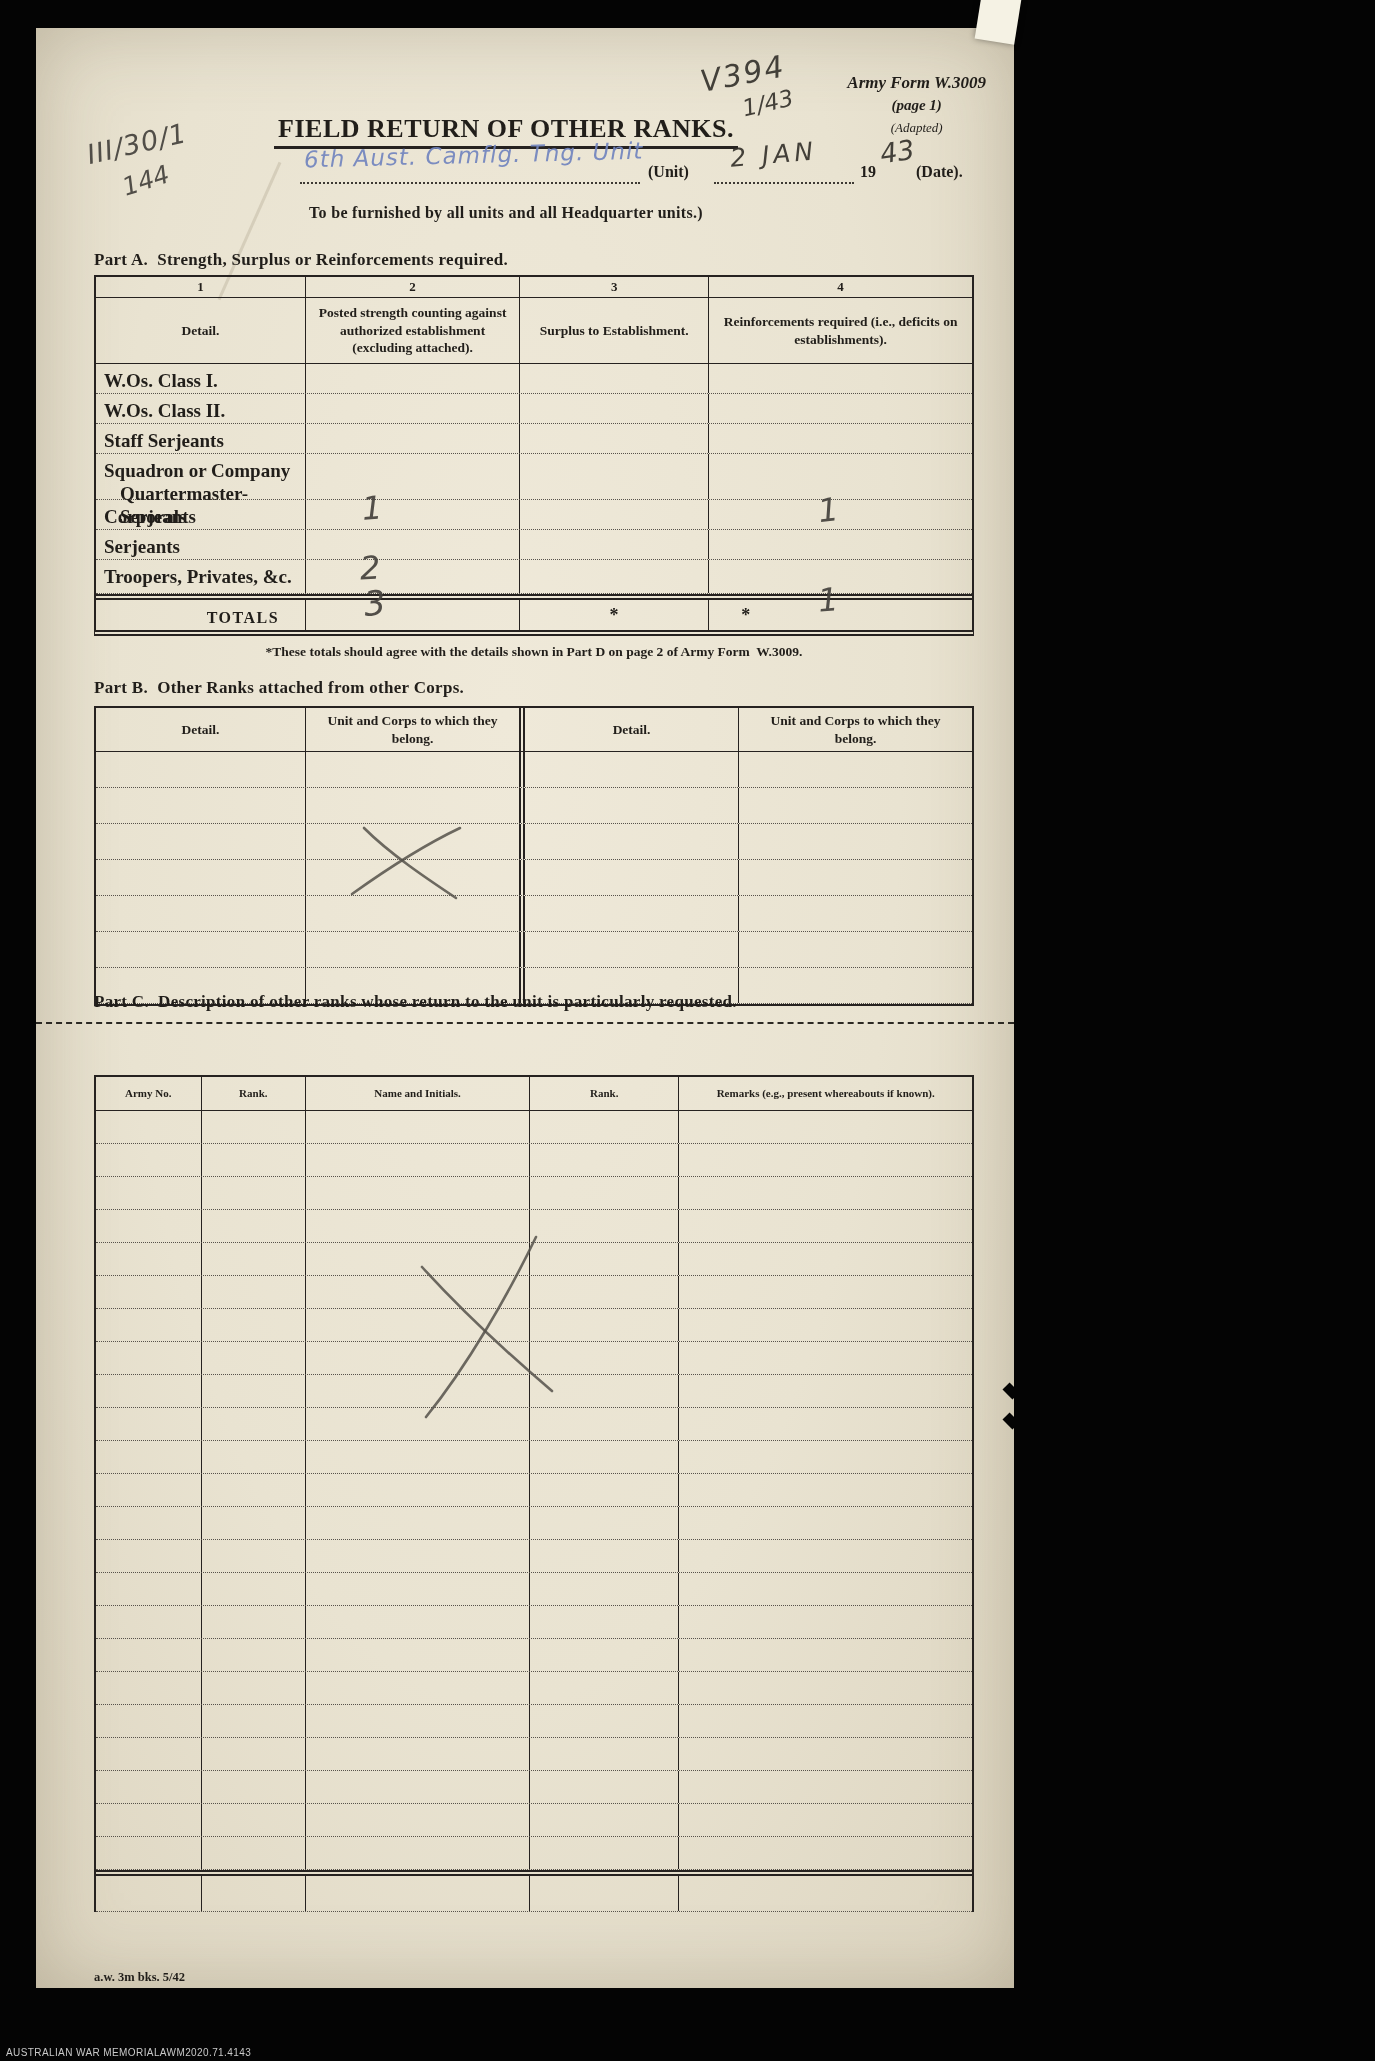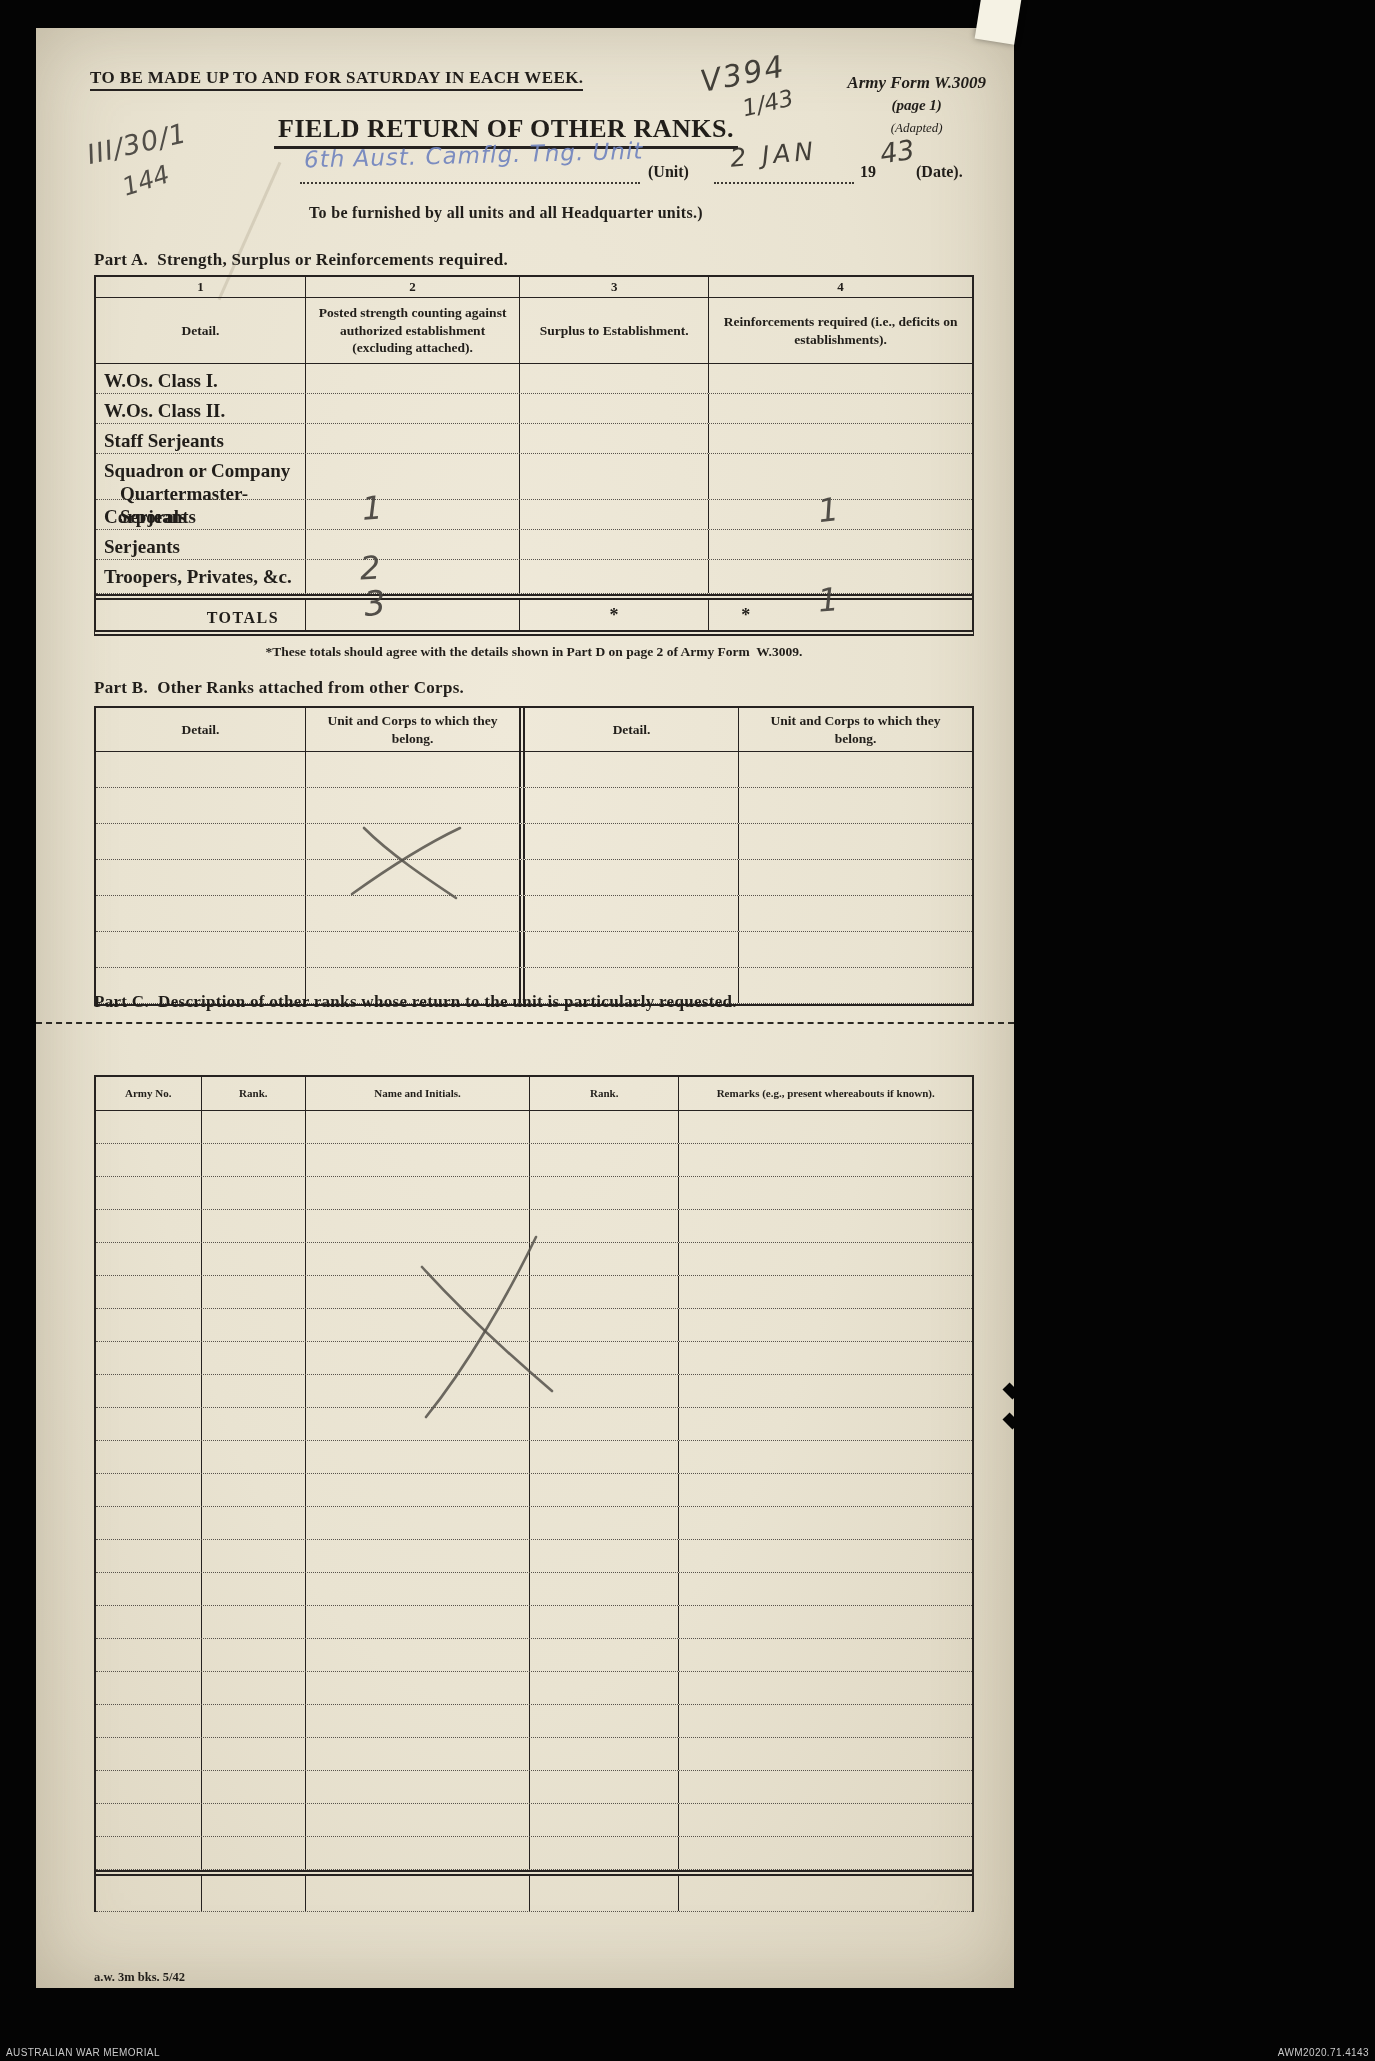--- a/index.html
+++ b/index.html
@@ -71,32 +71,31 @@
   .tC .c1{width:105px}.tC .c2{width:105px}.tC .c3{width:225px}.tC .c4{width:150px}.tC .c5{width:295px}
   .tC .r-head{height:34px;border-bottom:1.8px solid #262220}
   .tC .r-head .cell{display:flex;align-items:center;justify-content:center;text-align:center;
                     font-weight:700;font-size:11px;line-height:1.25;padding:2px 6px}
   .tC .r-e{height:33px;border-bottom:1.6px dotted #57524b}
   .tC .heavy{height:0;border-top:6px double #262220}
   .tC .r-last{height:36px;border-bottom:1.8px dotted #57524b}
   .xmark{position:absolute;pointer-events:none}
   .xmark path{fill:none;stroke:#55514a;stroke-width:2.6;stroke-linecap:round;opacity:.85}
   
-  .arch{position:absolute;left:0;right:0;bottom:0;height:18px;display:flex;justify-content:space-between;
+  .arch{position:absolute;left:0;right:0;bottom:0;height:18px;display:flex;justify-content:flex-start;
         align-items:center;padding:0 6px;font-family:"Liberation Sans","DejaVu Sans",sans-serif;
         font-size:10px;color:#c9c9c9;letter-spacing:.4px}
 </style>
 </head>
 <body>
 
 <div class="stage">
   <div class="paper">
     <div class="crease"></div>
 
-    <div class="top-note">TO BE MADE UP TO AND FOR SATURDAY IN EACH WEEK.</div>
     <div class="form-ref">
       <div class="l1">Army Form W.3009</div>
       <div class="l2">(page 1)</div>
       <div class="l3">(Adapted)</div>
     </div>
     <div class="hw hw-dark" style="left:664px;top:28px;font-size:30px;transform:rotate(-11deg);letter-spacing:2px">V394</div>
     <div class="hw hw-dark" style="left:706px;top:62px;font-size:23px;transform:rotate(-13deg)">1/43</div>
     <div class="hw" style="left:50px;top:100px;font-size:27px;transform:rotate(-13deg);letter-spacing:1px">III/30/1</div>
     <div class="hw" style="left:86px;top:138px;font-size:25px;transform:rotate(-18deg)">144</div>
 

